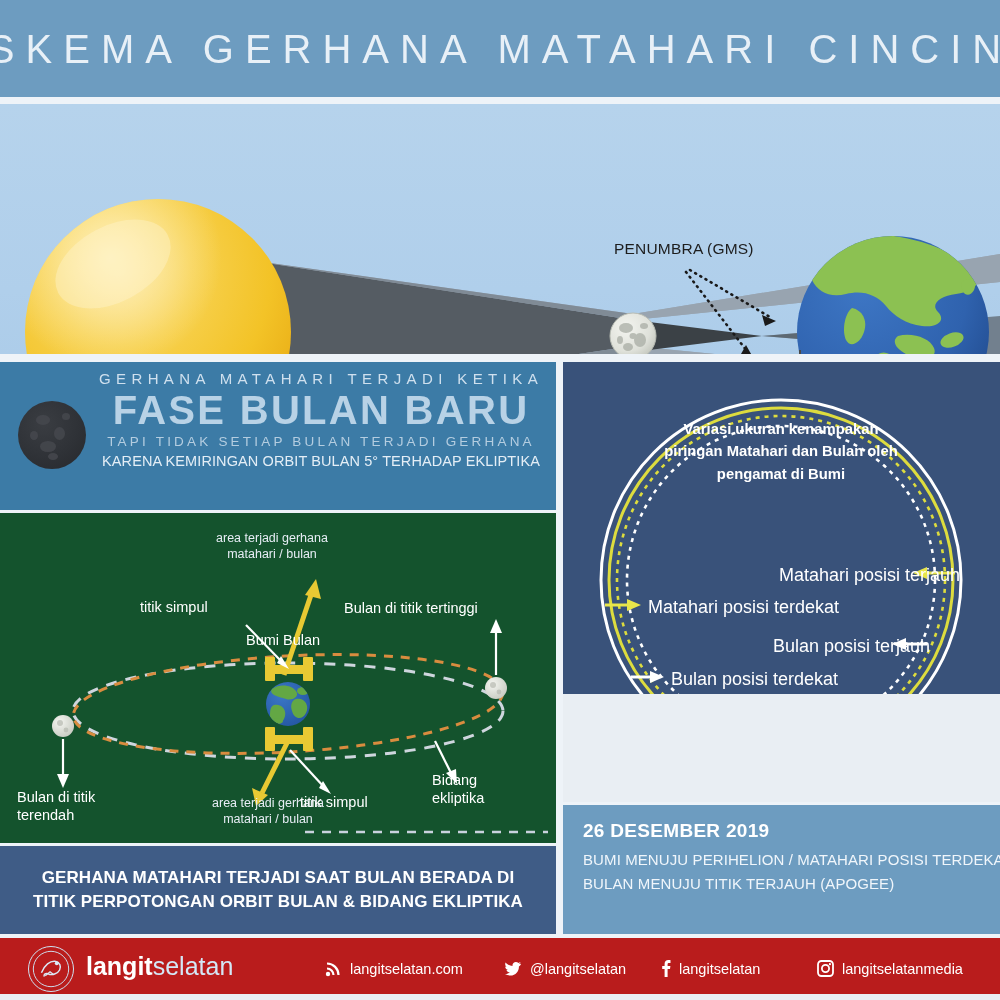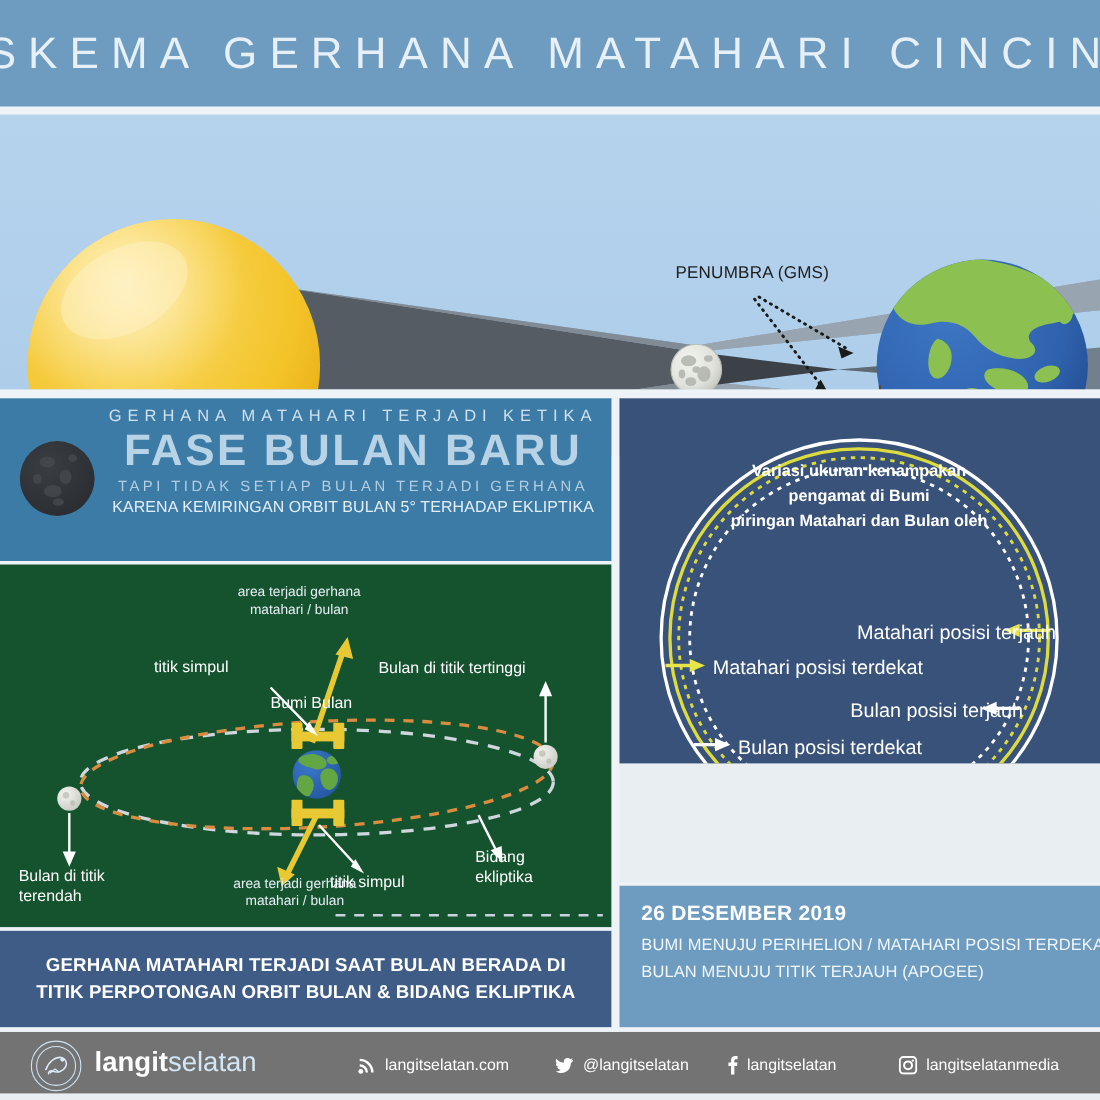--- a/index.html
+++ b/index.html
@@ -106,21 +106,21 @@
     font-weight:400;letter-spacing:.1px;white-space:nowrap;
   }
   .date-l2{
     position:absolute;left:20px;top:70px;color:#f0f6fb;font-size:15px;
     font-weight:400;letter-spacing:.1px;white-space:nowrap;
   }
 
   
   .footer{
     position:absolute;left:0;top:938px;width:1000px;height:56px;
-    background:#737373;
+    background:#b91c1c;
   }
   .footer-logo-badge{
     position:absolute;left:28px;top:8px;width:46px;height:46px;border-radius:50%;
     border:1.6px solid #cfe2f2;box-sizing:border-box;
   }
   .footer-brand{
     position:absolute;left:86px;top:16px;font-size:25px;line-height:1;white-space:nowrap;
   }
   .brand-bold{color:#ffffff;font-weight:700;}
   .brand-light{color:#d4e7f6;font-weight:300;}
@@ -434,22 +434,22 @@
       <polygon points="329,282 343,276 343,288" fill="#ffffff"></polygon>
 
       <g stroke="#ffffff" stroke-width="3" fill="none">
         <path d="M68,315 L92,315"></path>
       </g>
       <polygon points="101,315 87,309 87,321" fill="#ffffff"></polygon>
     </svg>
 
     <div class="circ-title">
       <div>Variasi ukuran kenampakan</div>
+      <div>piringan Matahari dan Bulan oleh</div>
       <div>pengamat di Bumi</div>
-      <div>piringan Matahari dan Bulan oleh</div>
     </div>
 
     <div class="clbl" style="left:216px;top:203px;">Matahari posisi terjauh</div>
     <div class="clbl" style="left:85px;top:235px;">Matahari posisi terdekat</div>
     <div class="clbl" style="left:210px;top:274px;">Bulan posisi terjauh</div>
     <div class="clbl" style="left:108px;top:307px;">Bulan posisi terdekat</div>
   </div>
 
   <div class="date-panel">
     <div class="date-title">26 DESEMBER 2019</div>

